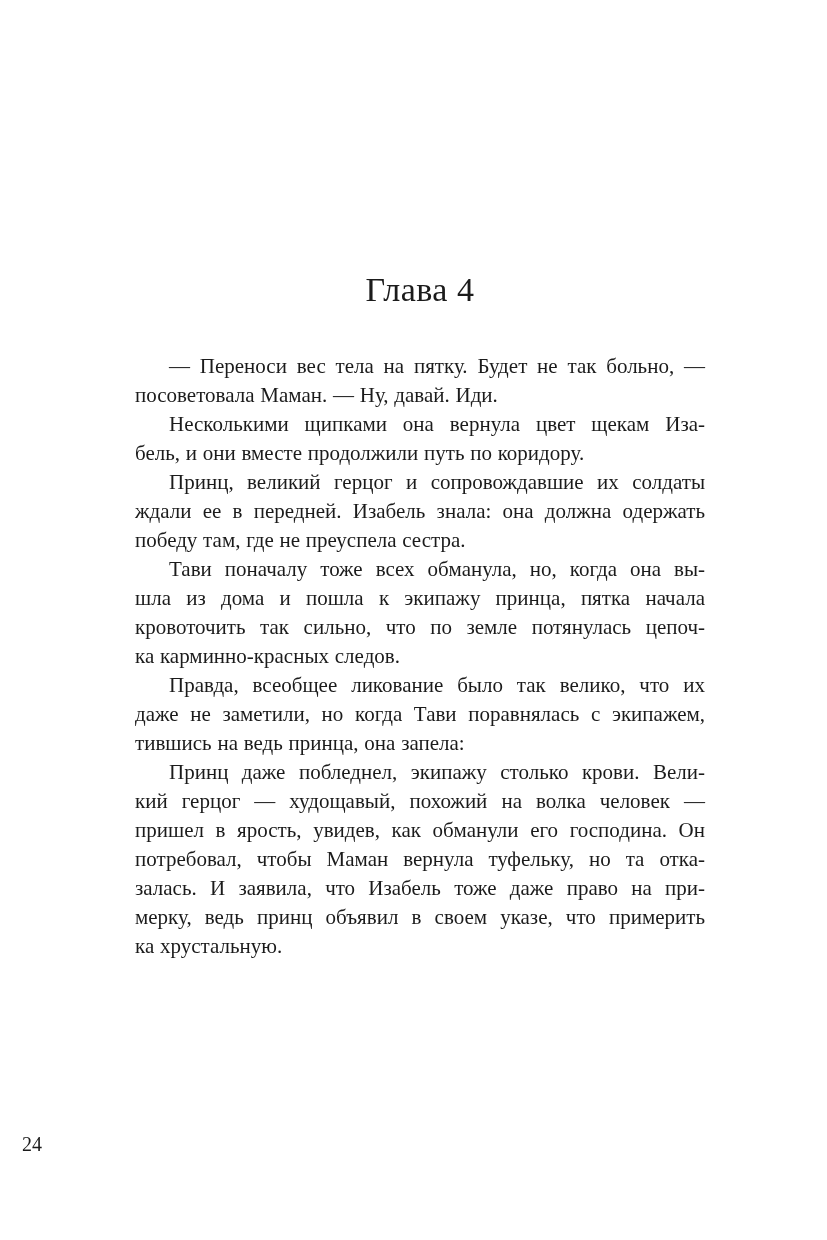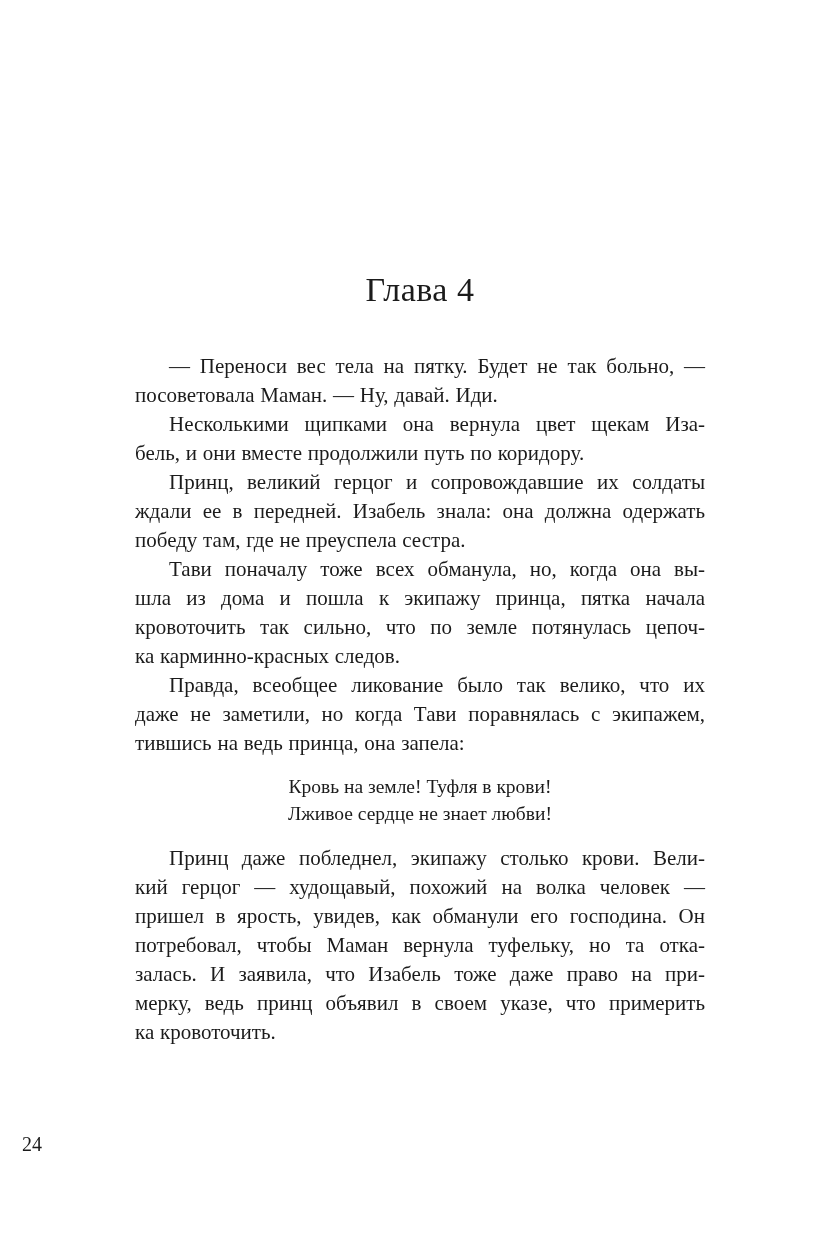--- a/index.html
+++ b/index.html
@@ -89,29 +89,25 @@
         <div class="line first">Тави поначалу тоже всех обманула, но, когда она вы-</div>
         <div class="line">шла из дома и пошла к экипажу принца, пятка начала</div>
         <div class="line">кровоточить так сильно, что по земле потянулась цепоч-</div>
         <div class="line last">ка карминно-красных следов.</div>
       </div>
       <div class="block paragraph">
         <div class="line first">Правда, всеобщее ликование было так велико, что их</div>
         <div class="line">даже не заметили, но когда Тави поравнялась с экипажем,</div>
         <div class="line last">тившись на ведь принца, она запела:</div>
       </div>
-      <div class="block verse">
-        <div class="line first">Кровь на земле! Туфля в крови!</div>
-        <div class="line last">Лживое сердце не знает любви!</div>
-      </div>
       <div class="block paragraph">
         <div class="line first">Принц даже побледнел, экипажу столько крови. Вели-</div>
         <div class="line">кий герцог — худощавый, похожий на волка человек —</div>
         <div class="line">пришел в ярость, увидев, как обманули его господина. Он</div>
         <div class="line">потребовал, чтобы Маман вернула туфельку, но та отка-</div>
         <div class="line">залась. И заявила, что Изабель тоже даже право на при-</div>
         <div class="line">мерку, ведь принц объявил в своем указе, что примерить</div>
-        <div class="line last">ка кровоточить.</div>
+        <div class="line last">ка хрустальную.</div>
       </div>
     </div>
 
   <div class="page-number">24</div>
 </div>
 
 </body></html>

